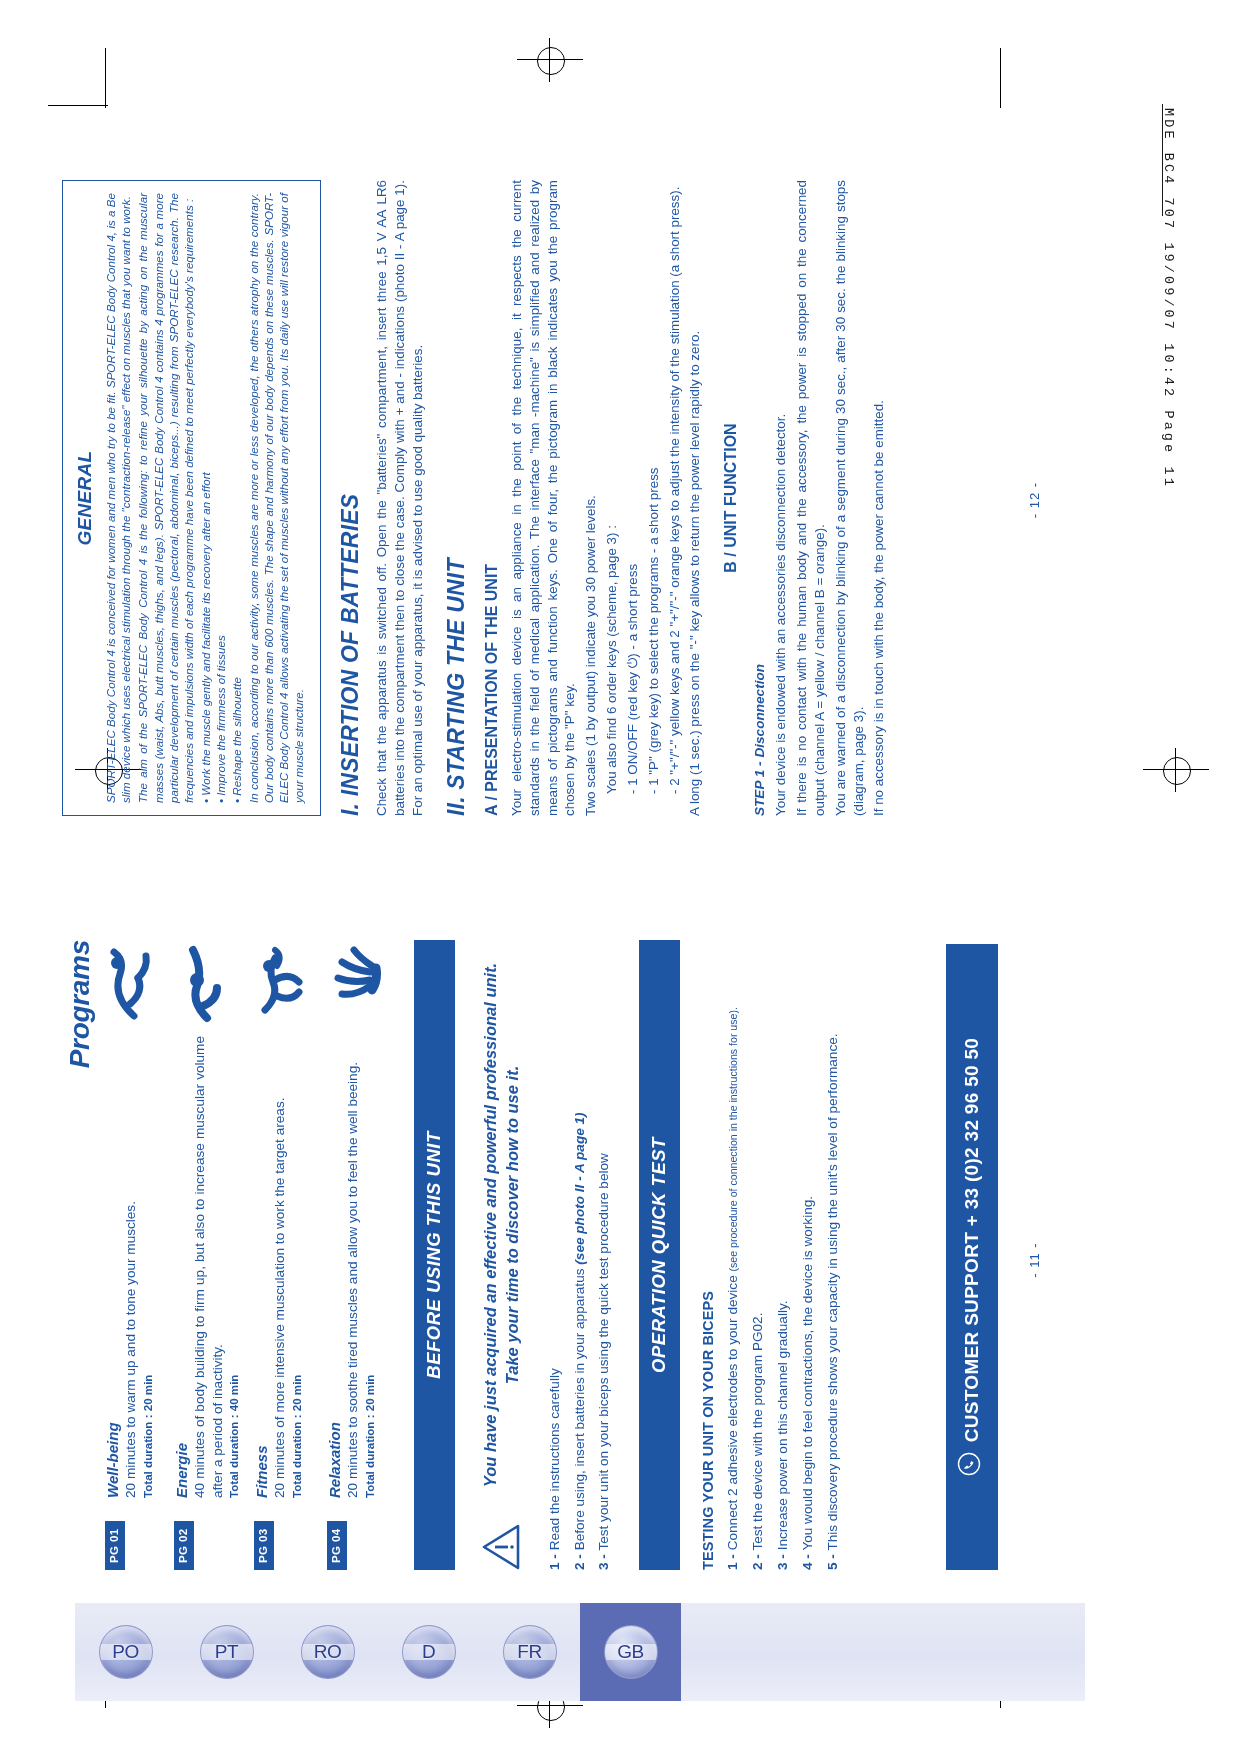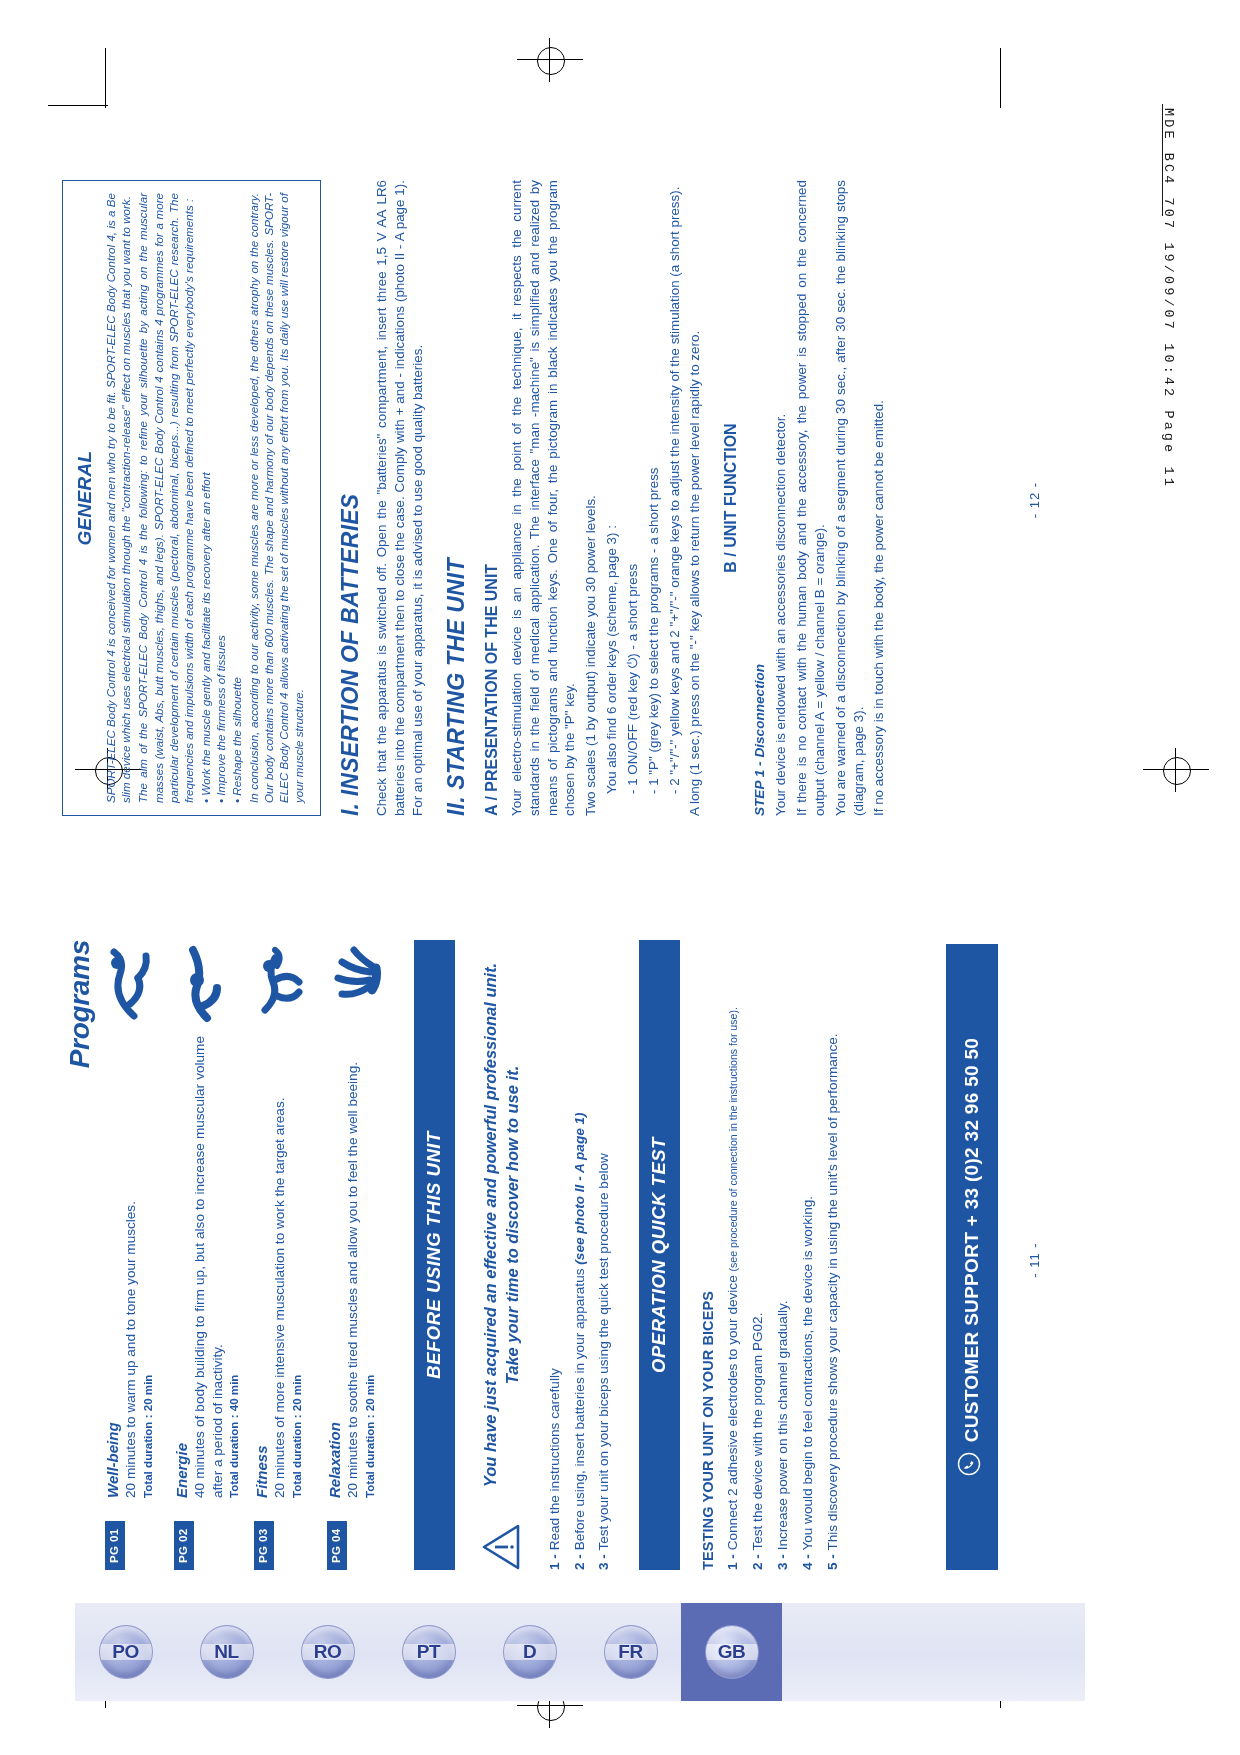--- a/index.html
+++ b/index.html
@@ -104,21 +104,21 @@
   }
   .lang-cell{
     width:101px;height:98px;display:flex;align-items:center;justify-content:center;
   }
   .lang-cell.active{background:#5b6cb5;}
   .flag{
     width:52px;height:52px;border-radius:50%;
     background:radial-gradient(circle at 35% 30%,#c6cdea 0%,#9aa6d8 55%,#7684c4 100%);
     border:1px solid #8e99cf;
     display:flex;align-items:center;justify-content:center;
-    font-size:19px;font-weight:bold;color:#2c3e8f;letter-spacing:-.5px;
+    font-size:19px;font-weight:normal;color:#2c3e8f;letter-spacing:-.5px;
     box-shadow:inset 0 -4px 7px rgba(60,70,140,.35), inset 0 4px 6px rgba(255,255,255,.7);
     position:relative;overflow:hidden;
   }
   .flag span{position:relative;z-index:2;text-shadow:0 1px 0 rgba(255,255,255,.45);}
   .flag::before{
     content:"";position:absolute;left:0;right:0;top:34%;height:32%;
     background:rgba(255,255,255,.55);z-index:1;
   }
   .lang-cell.active .flag{
     background:radial-gradient(circle at 35% 30%,#dfe4f6 0%,#aab4e0 55%,#8290cd 100%);
@@ -352,35 +352,30 @@
 </div>
 
 <div id="lang-strip">
   <div class="lang-cell">
     <div class="flag">
         <span>PO</span>
       </div>
   </div>
   <div class="lang-cell">
     <div class="flag">
-        <span>NL</span>
+        <span>PT</span>
       </div>
   </div>
   <div class="lang-cell">
     <div class="flag">
         <span>RO</span>
       </div>
   </div>
   <div class="lang-cell">
     <div class="flag">
-        <span>PT</span>
-      </div>
-  </div>
-  <div class="lang-cell">
-    <div class="flag">
         <span>D</span>
       </div>
   </div>
   <div class="lang-cell">
     <div class="flag">
         <span>FR</span>
       </div>
   </div>
   <div class="lang-cell active">
     <div class="flag">

